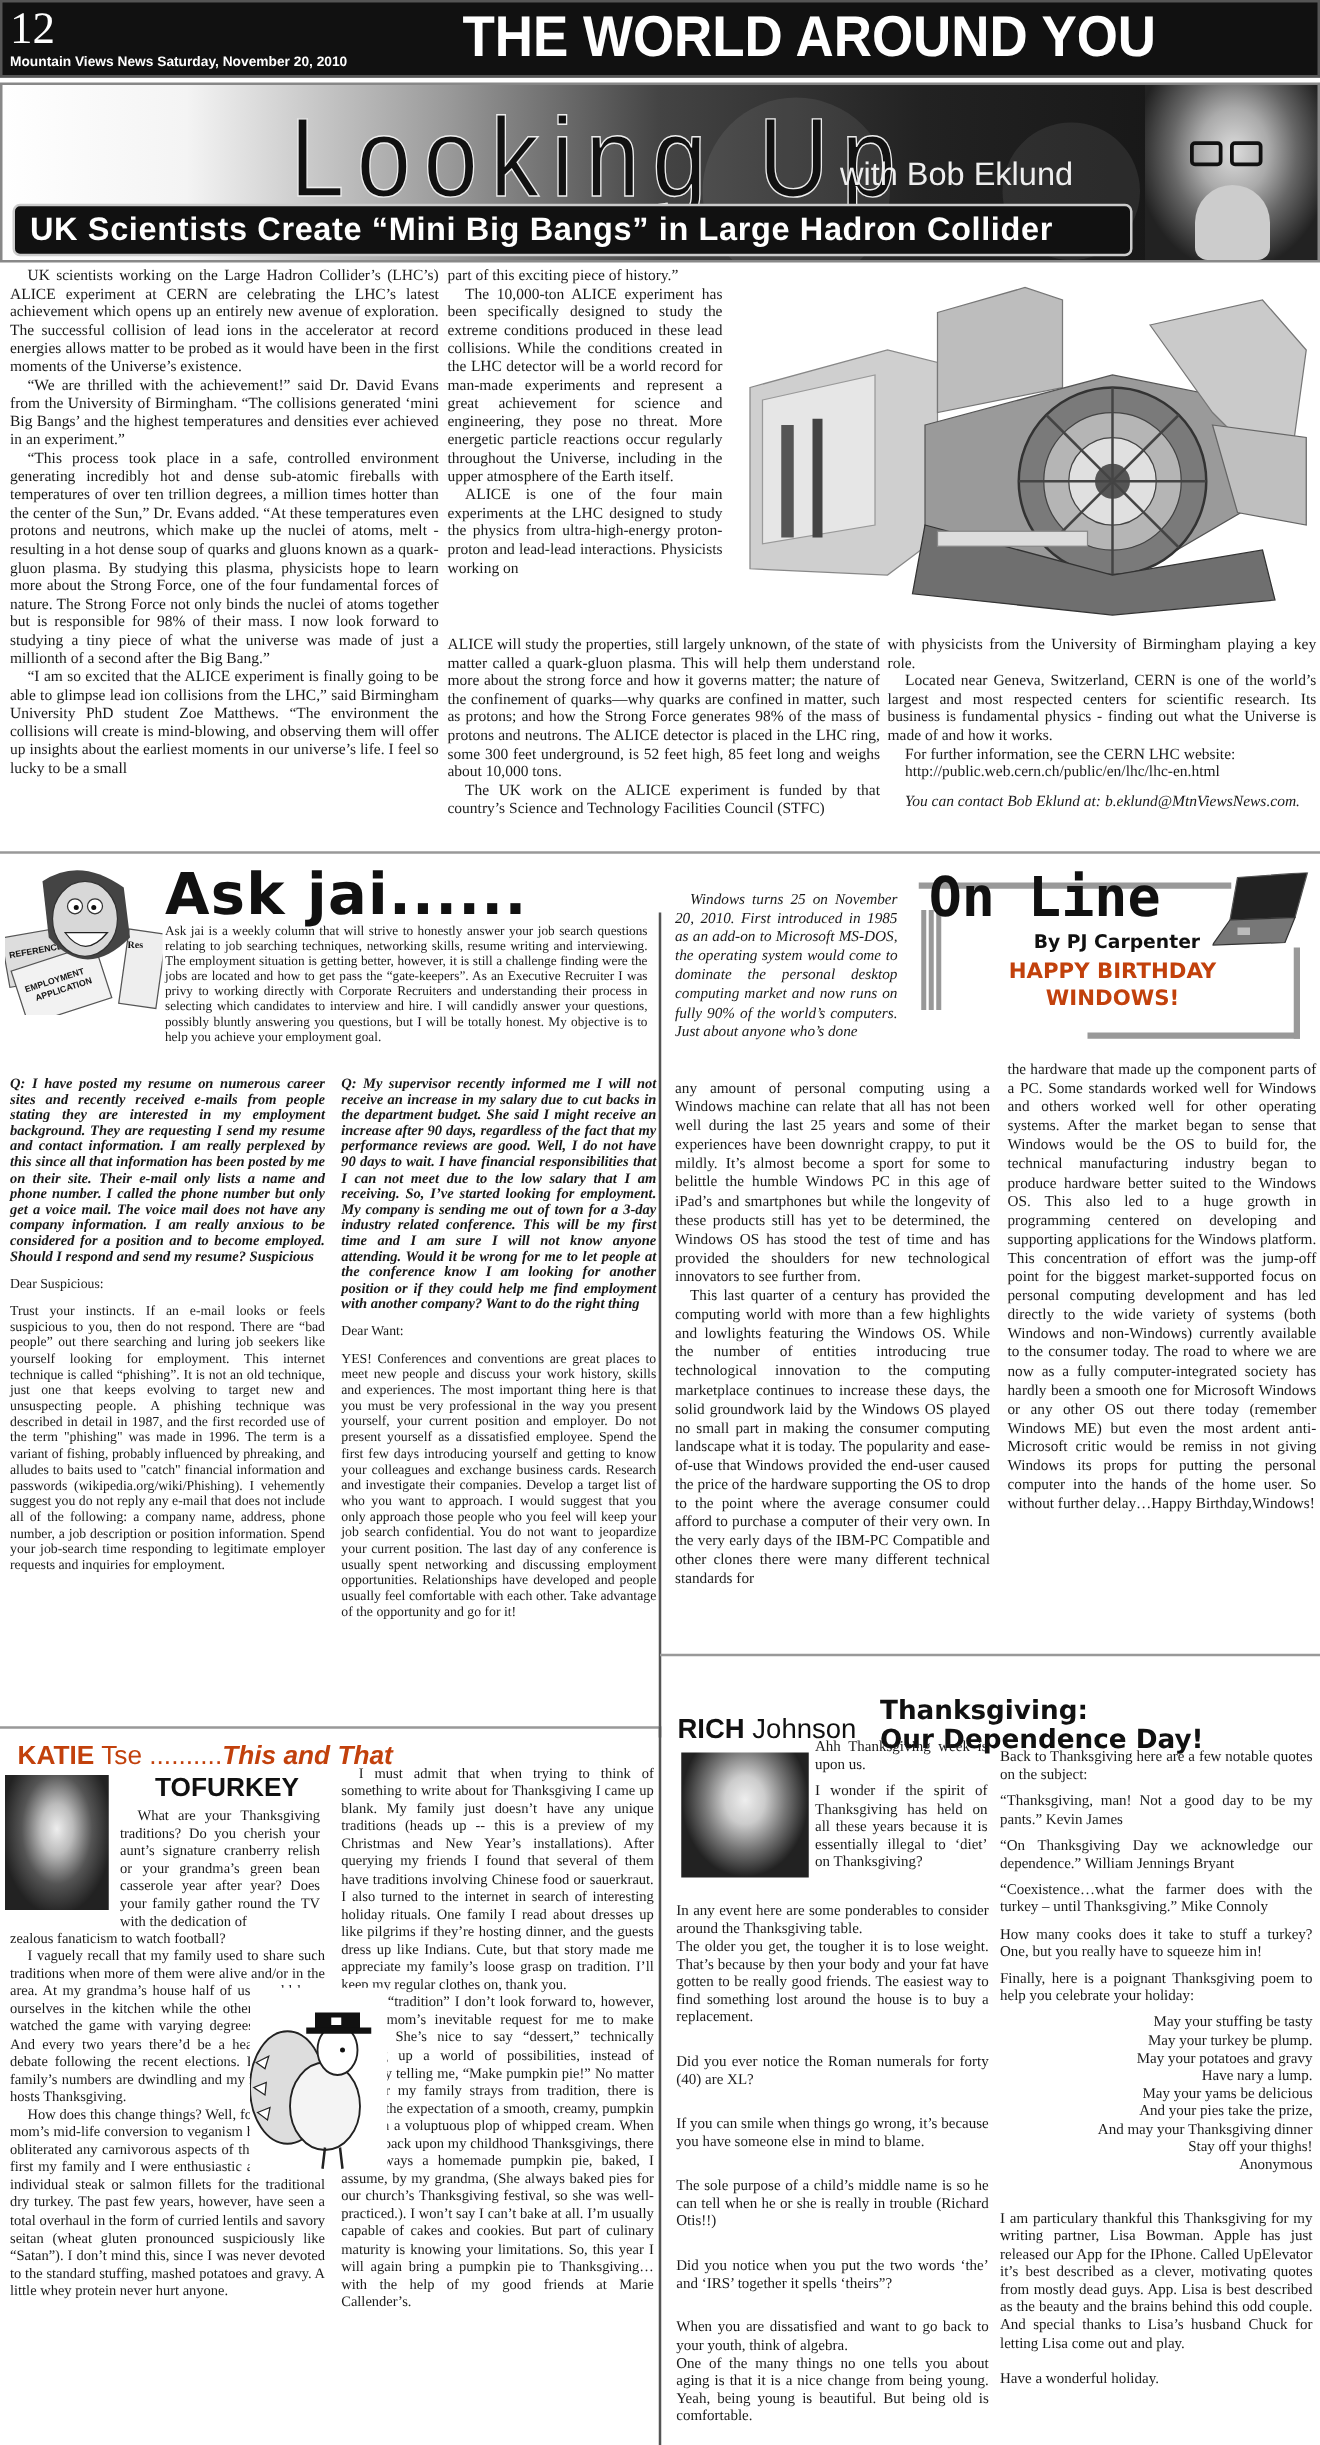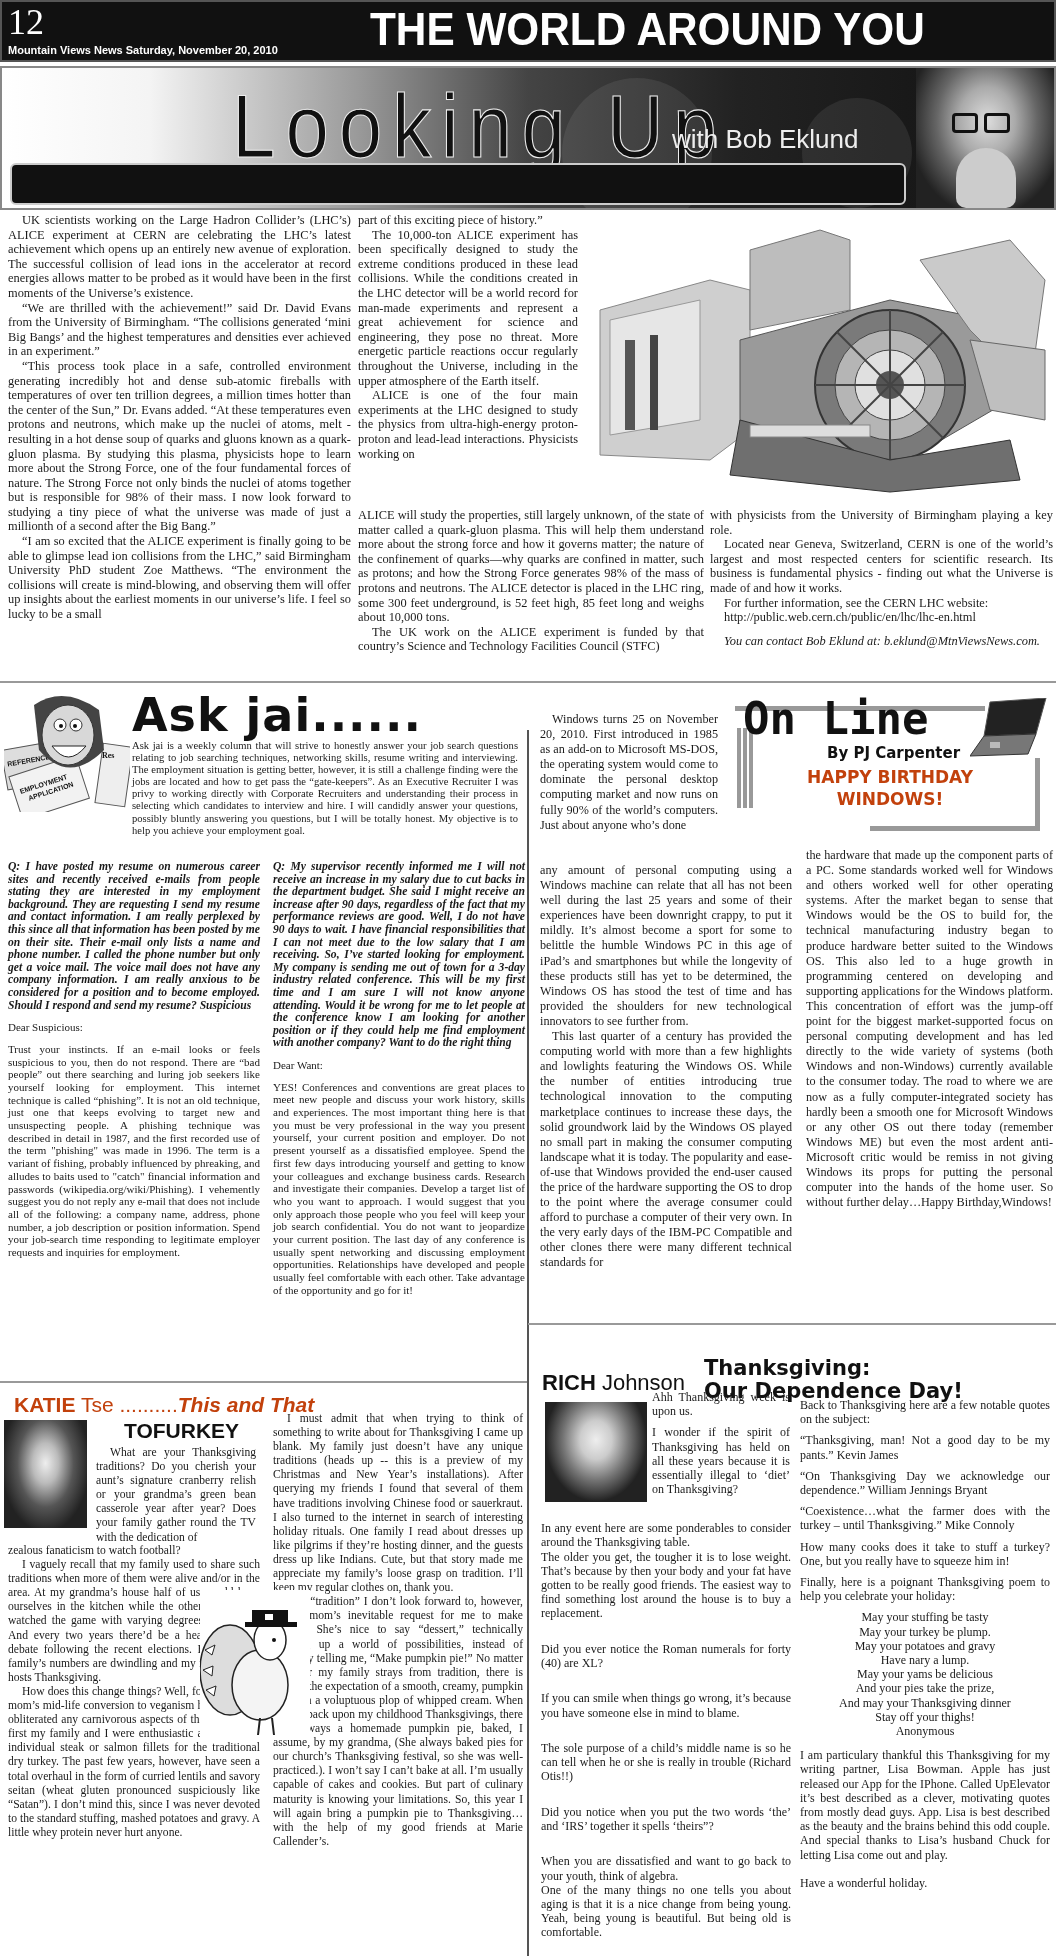--- a/index.html
+++ b/index.html
@@ -42,21 +42,21 @@
   #askjai-title { left: 132px; top: 688px; font-family: "DejaVu Sans", sans-serif; font-size: 46px; font-weight: bold; color: #111; letter-spacing: 1px; }
   #askjai-intro { left: 132px; top: 740px; width: 386px; font-size: 10.6px; line-height: 12.1px; text-align: justify; }
   #askjai-art { left: 4px; top: 690px; width: 126px; height: 122px; }
   .aj-col1 { left: 8px; top: 861px; width: 252px; }
   .aj-col2 { left: 273px; top: 861px; width: 252px; }
   .q-text { font-size: 11.6px; line-height: 12.6px; font-style: italic; font-weight: bold; text-align: justify; }
   .a-text { font-size: 11px; line-height: 12.7px; text-align: justify; }
 
   
   #online-box { left: 735px; top: 698px; width: 318px; height: 145px; }
-  .on-col1 { left: 540px; top: 712px; width: 178px; }
+  .on-col1 { left: 540px; top: 712px; width: 178px; font-style: italic; }
   .on-col1b { left: 540px; top: 848px; width: 252px; }
   .on-col2 { left: 806px; top: 848px; width: 247px; }
   .online-text { font-size: 12.2px; line-height: 15.1px; text-align: justify; }
   .online-text p { text-indent: 12px; }
 
   
   #katie-head { left: 14px; top: 1393px; font-size: 21px; font-family: "Liberation Sans", sans-serif; font-weight: bold; color: #c2410c; white-space: nowrap; }
   #katie-sub { left: 124px; top: 1419px; font-size: 21px; font-family: "Liberation Sans", sans-serif; font-weight: bold; color: #111; }
   #katie-photo { left: 4px; top: 1420px; width: 83px; height: 108px; background: radial-gradient(ellipse at 50% 40%, #eee 0%, #bbb 22%, #555 48%, #222 75%); }
   .katie-text { font-size: 11.6px; line-height: 14.1px; text-align: justify; }
@@ -78,20 +78,21 @@
 <div id="paper-line" class="abs">Mountain Views News  Saturday, November 20, 2010</div>
 <div id="section-title" class="abs">THE WORLD AROUND YOU</div>
 
 <div id="banner" class="abs">
   <div class="orb" style="left:560px;top:10px;width:150px;height:150px;"></div>
   <div class="orb" style="left:800px;top:30px;width:110px;height:110px;"></div>
 
   <div id="banner-title" class="abs">Looking Up</div>
   <div id="banner-byline" class="abs">with Bob Eklund</div>
   <div id="headline-bar" class="abs"></div>
+  <div id="headline" class="abs">UK Scientists Create “Mini Big Bangs” in Large Hadron Collider</div>
   <div id="author-photo" class="abs">
     <div class="glasses" style="left:36px;"></div>
     <div class="glasses" style="left:68px;"></div>
     <div style="position:absolute;left:40px;top:80px;width:60px;height:60px;background:#ccc;border-radius:30px 30px 10px 10px;"></div>
   </div>
 </div>
 
 <div class="abs body-text col-lhc1">
   <p>UK scientists working on the Large Hadron Collider’s (LHC’s) ALICE experiment at CERN are celebrating the LHC’s latest achievement which opens up an entirely new avenue of exploration.  The successful collision of lead ions in the accelerator at record energies allows matter to be probed as it would have been in the first moments of the Universe’s existence.</p>
   <p>“We are thrilled with the achievement!” said Dr. David Evans from the University of Birmingham.  “The collisions generated ‘mini Big Bangs’ and the highest temperatures and densities ever achieved in an experiment.”</p>
@@ -269,21 +270,21 @@
   <p>  When you are dissatisfied and want to go back to your youth, think of algebra.
 One of the many things no one tells you about aging is that it is a nice change from being young. Yeah, being young is beautiful. But being old is comfortable.</p>
 </div>
 <div class="abs rich-text" style="left:800px;top:1398px;width:250px;">
   <p>Back to Thanksgiving here are a few notable quotes on the subject:</p>
   <p>“Thanksgiving, man! Not a good day to be my pants.” Kevin James</p>
   <p>“On Thanksgiving Day we acknowledge our dependence.” William Jennings Bryant</p>
   <p>“Coexistence…what the farmer does with the turkey – until Thanksgiving.” Mike Connoly</p>
   <p>How many cooks does it take to stuff a turkey? One, but you really have to squeeze him in!</p>
   <p>Finally, here is a poignant Thanksgiving poem to help you celebrate your holiday:</p>
-  <div style="text-align:center;margin-bottom:10px;">
+  <div style="text-align:right;margin-bottom:29px;">
     <div>May your stuffing be tasty</div>
     <div>May your turkey be plump.</div>
     <div>May your potatoes and gravy</div>
     <div>Have nary a lump.</div>
     <div>May your yams be delicious</div>
     <div>And your pies take the prize,</div>
     <div>And may your Thanksgiving dinner</div>
     <div>Stay off your thighs!</div>
     <div>Anonymous</div>
   </div>

